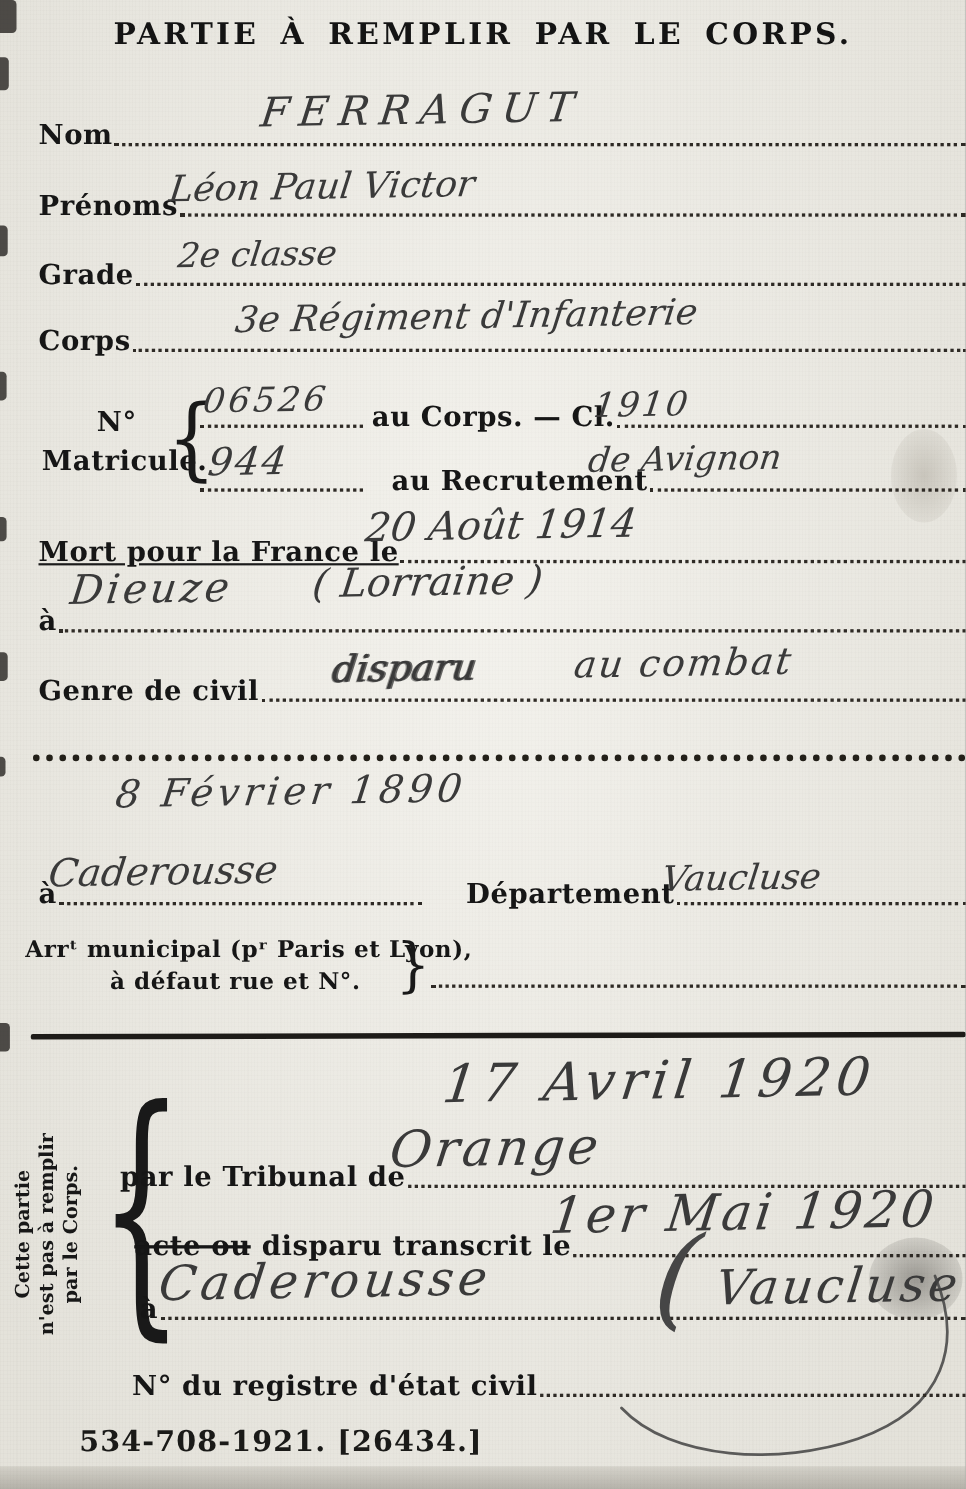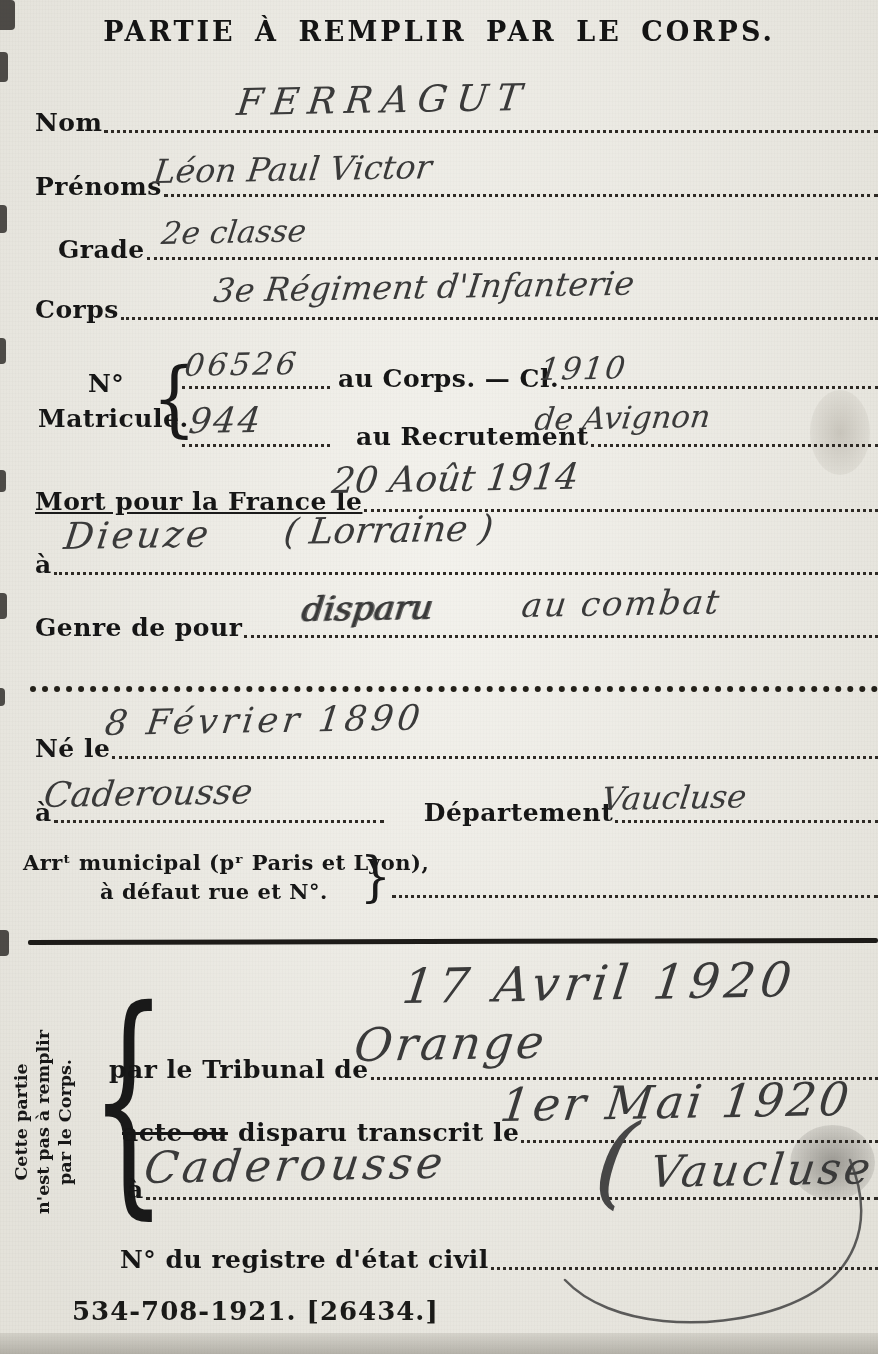--- a/index.html
+++ b/index.html
@@ -115,21 +115,21 @@
     <span class="dots"></span>
   </div>
   <span class="hw" style="left:235px;top:84px;font-size:37px;letter-spacing:9px;">FERRAGUT</span>
 
   <div class="row" style="top:171px;height:28px;">
     <span class="lbl">Prénoms</span>
     <span class="dots"></span>
   </div>
   <span class="hw" style="left:152px;top:155px;font-size:33px;">Léon Paul Victor</span>
 
-  <div class="row" style="top:234px;height:28px;margin-left:23px;">
+  <div class="row" style="top:234px;height:28px;">
     <span class="lbl">Grade</span>
     <span class="dots"></span>
   </div>
   <span class="hw" style="left:160px;top:218px;font-size:31px;">2e classe</span>
 
   <div class="row" style="top:294px;height:28px;">
     <span class="lbl">Corps</span>
     <span class="dots"></span>
   </div>
   <span class="hw" style="left:212px;top:274px;font-size:33px;">3e Régiment d'Infanterie</span>
@@ -161,32 +161,28 @@
   <span class="hw" style="left:330px;top:463px;font-size:36px;">20 Août 1914</span>
 
   <div class="row" style="top:549px;height:28px;">
     <span class="lbl">à</span>
     <span class="dots"></span>
   </div>
   <span class="hw" style="left:62px;top:518px;font-size:37px;letter-spacing:3px;">Dieuze</span>
   <span class="hw" style="left:282px;top:514px;font-size:36px;">( Lorraine )</span>
 
   <div class="row" style="top:612px;height:28px;">
-    <span class="lbl">Genre de pour</span>
+    <span class="lbl">Genre de civil</span>
     <span class="dots"></span>
   </div>
   <span class="hw smudge" style="left:300px;top:592px;font-size:34px;">disparu</span>
   <span class="hw" style="left:520px;top:588px;font-size:34px;letter-spacing:2px;">au combat</span>
 
   <div class="sep-dotted" style="top:686px;"></div>
 
-  <div class="row" style="top:733px;height:28px;">
-    <span class="lbl">Né le</span>
-    <span class="dots"></span>
-  </div>
   <span class="hw" style="left:103px;top:706px;font-size:35px;letter-spacing:4px;">8 Février 1890</span>
 
   <div class="row" style="top:797px;height:28px;">
     <span class="lbl">à</span>
     <span class="dots fixed" style="width:330px;"></span>
     <span class="lbl" style="margin-left:40px;">Département</span>
     <span class="dots"></span>
   </div>
   <span class="hw" style="left:42px;top:778px;font-size:35px;">Caderousse</span>
   <span class="hw" style="left:600px;top:783px;font-size:32px;">Vaucluse</span>

